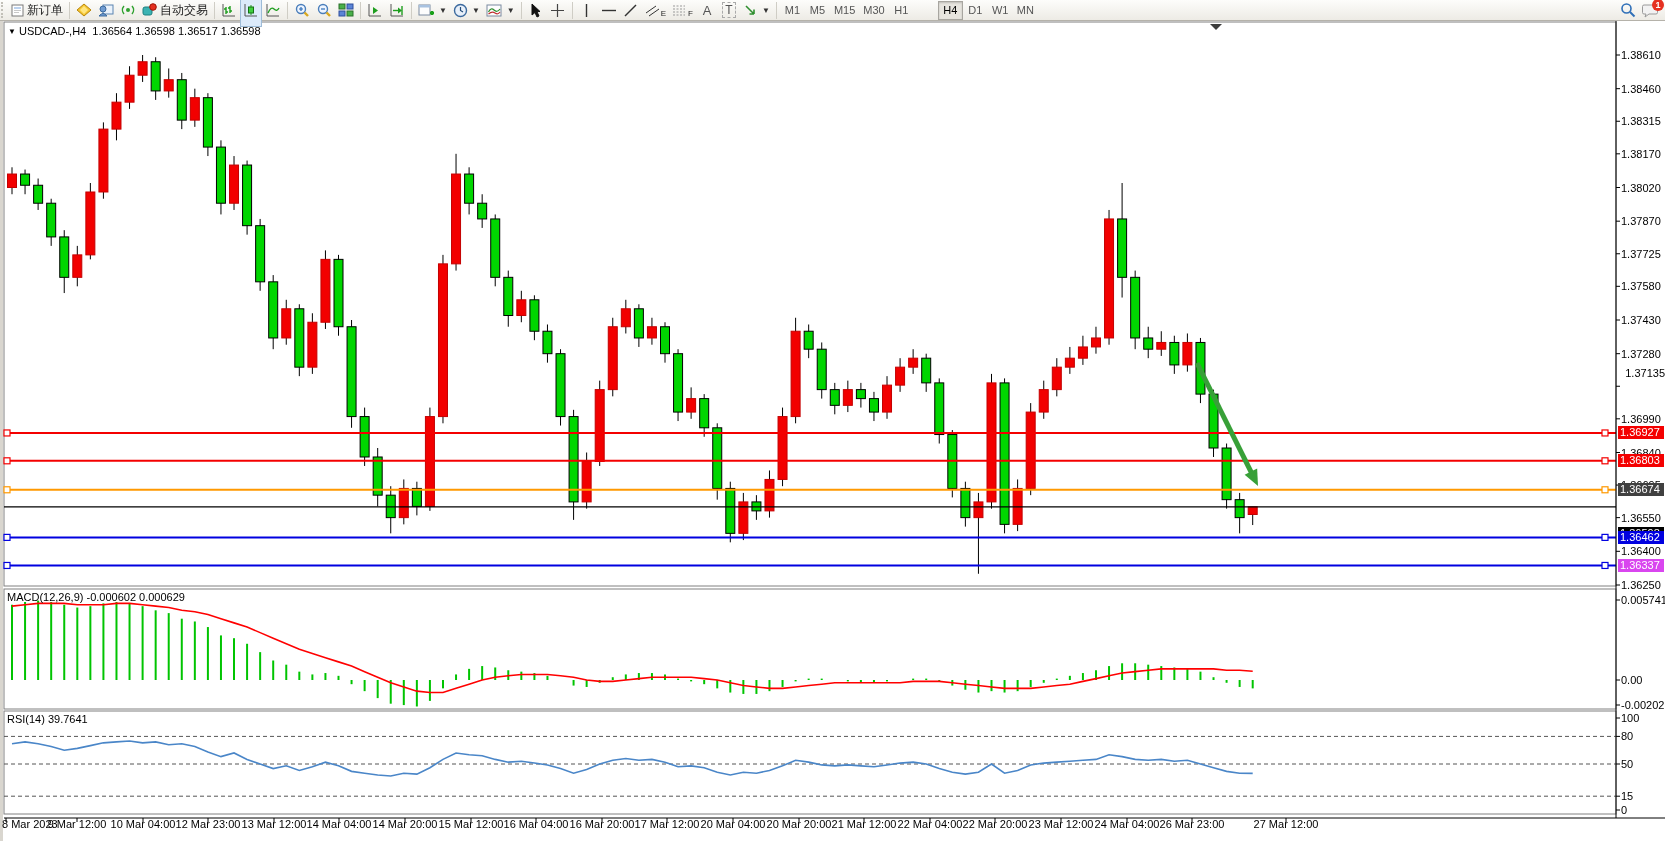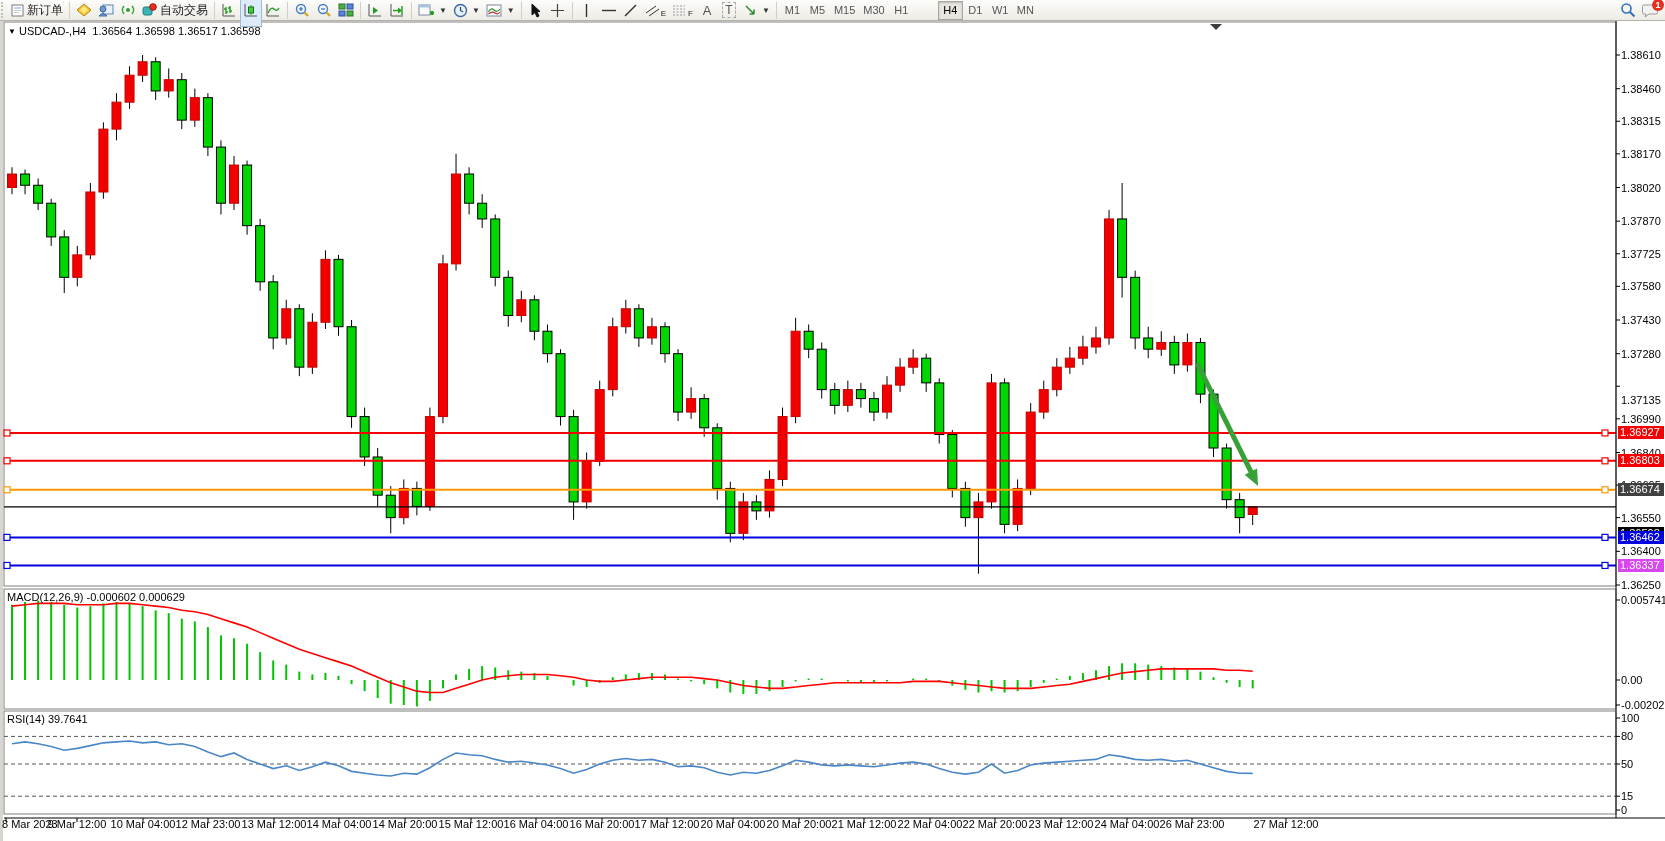--- a/index.html
+++ b/index.html
@@ -643,21 +643,21 @@
         <div class="ptick" style="top: 28px;">1.38610</div>
         <div class="ptick" style="top: 61.6864px;">1.38460</div>
         <div class="ptick" style="top: 94.25px;">1.38315</div>
         <div class="ptick" style="top: 126.814px;">1.38170</div>
         <div class="ptick" style="top: 160.5px;">1.38020</div>
         <div class="ptick" style="top: 194.186px;">1.37870</div>
         <div class="ptick" style="top: 226.75px;">1.37725</div>
         <div class="ptick" style="top: 259.314px;">1.37580</div>
         <div class="ptick" style="top: 293px;">1.37430</div>
         <div class="ptick" style="top: 326.686px;">1.37280</div>
-        <div class="ptick" style="top: 373px;">1.37135</div>
+        <div class="ptick" style="top: 346px; text-align: right;">1.37135</div>
         <div class="ptick" style="top: 391.814px;">1.36990</div>
         <div class="ptick" style="top: 425.5px;">1.36840</div>
         <div class="ptick" style="top: 458.064px;">1.36695</div>
         <div class="ptick" style="top: 490.627px;">1.36550</div>
         <div class="ptick" style="top: 524.314px;">1.36400</div>
         <div class="ptick" style="top: 558px;">1.36250</div>
         <div class="ptick" style="top: 573.005px;">0.005741</div>
         <div class="ptick" style="top: 653px;">0.00</div>
         <div class="ptick" style="top: 678px;">-0.002027</div>
         <div class="ptick" style="top: 691px;">100</div>

